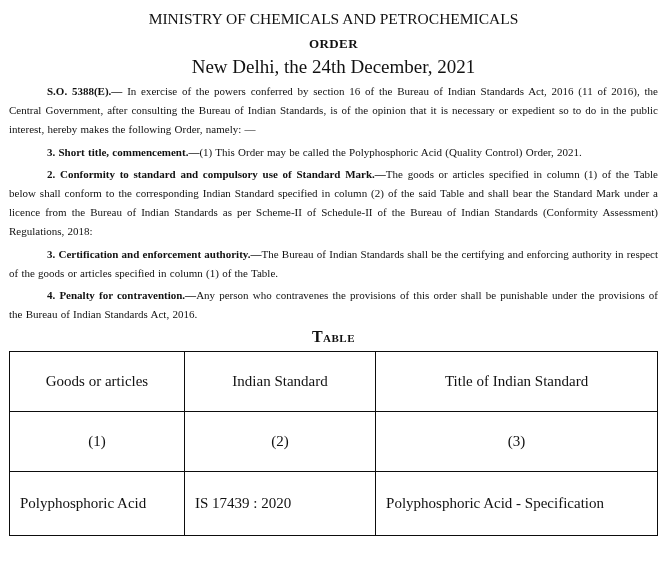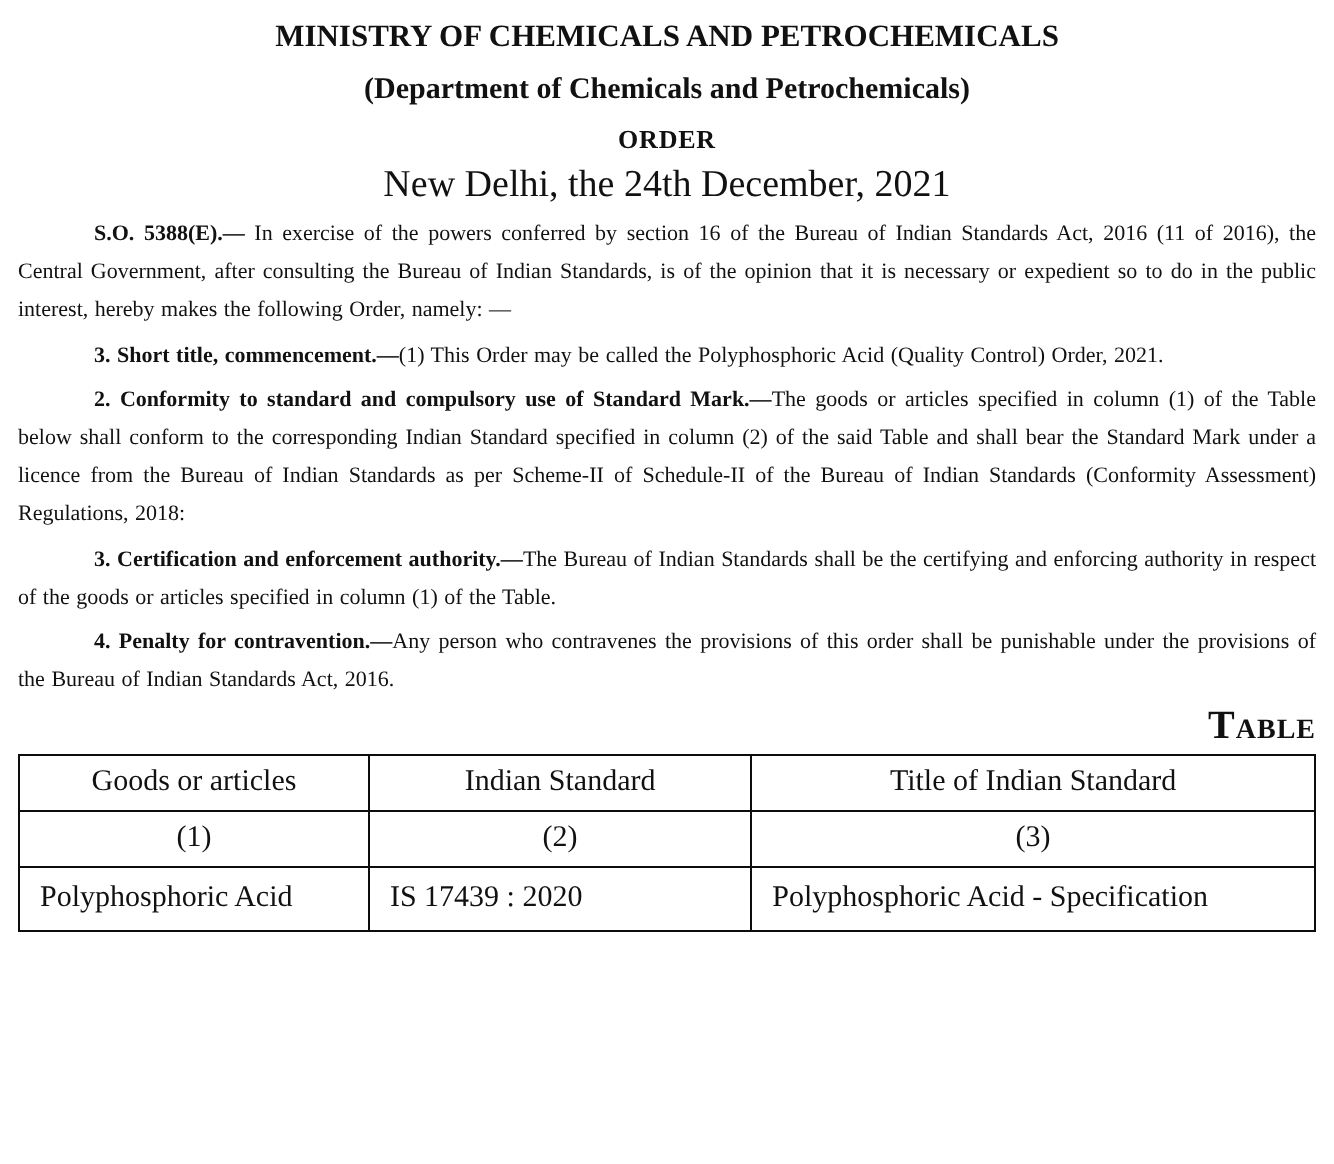--- a/index.html
+++ b/index.html
@@ -16,21 +16,21 @@
   }
   .page {
     box-sizing: border-box;
     width: 667px;
     height: 582px;
     padding: 10px 9px 0 9px;
   }
   .doc-header { text-align: center; }
   .ministry {
     font-size: 15.5px;
-    font-weight: bold;
+    font-weight: normal;
     line-height: 18px;
     margin-bottom: 8px;
   }
   .department {
     font-size: 15px;
     font-weight: bold;
     line-height: 18px;
     margin-bottom: 8px;
   }
   .order-heading {
@@ -49,37 +49,37 @@
     font-size: 11px;
     line-height: 19px;
     text-align: justify;
     text-indent: 38px;
     margin: 0 0 3.5px 0;
     word-spacing: 0.5px;
   }
   .para.indent-lg { text-indent: 52px; }
   .para b { font-weight: bold; }
   .table-caption {
-    text-align: right;
+    text-align: center;
     font-weight: bold;
     font-variant: small-caps;
-    font-size: 20px;
+    font-size: 16px;
     letter-spacing: 0.5px;
     line-height: 18px;
     margin: 2px 0 5px 0;
   }
   table.std-table {
     width: 100%;
     border-collapse: collapse;
     table-layout: fixed;
   }
   table.std-table td {
     border: 1.6px solid #0d0d0d;
     font-size: 15px;
-    padding: 2px 10px;
+    padding: 18px 10px;
     vertical-align: middle;
     overflow: hidden;
     white-space: nowrap;
     margin-top: 14px;
   }
   tr.hdr-row td, tr.colnum-row td {
     text-align: center;
     height: 23px;
   }
   tr.data-row td {
@@ -90,21 +90,20 @@
   col.c2 { width: 29.5%; }
   col.c3 { width: 43.5%; }
 </style>
 </head>
 <body>
 
 <div class="page">
 
   <div class="doc-header">
     <div class="ministry">MINISTRY OF CHEMICALS AND PETROCHEMICALS</div>
-    <div class="department">(Department of Chemicals and Petrochemicals)</div>
     <div class="order-heading">ORDER</div>
     <div class="dateline">New Delhi, the 24th December, 2021</div>
   </div>
 
   <p class="para"><b>S.O. 5388(E).—</b><span> In exercise of the powers conferred by section 16 of the Bureau of Indian Standards Act, 2016 (11 of 2016), the Central Government, after consulting the Bureau of Indian Standards, is of the opinion that it is necessary or expedient so to do in the public interest, hereby makes the following Order, namely: —</span></p>
 
   <p class="para"><b>3. Short title, commencement.—</b><span>(1) This Order may be called the Polyphosphoric Acid (Quality Control) Order, 2021.</span></p>
 
 
   <p class="para"><b>2.  Conformity to standard and compulsory use of Standard Mark.—</b><span>The goods or articles specified in column (1) of the Table below shall conform to the corresponding Indian Standard specified in column (2) of the said Table and shall bear the Standard Mark under a licence from the Bureau of Indian Standards as per Scheme-II of Schedule-II of the Bureau of Indian Standards (Conformity Assessment) Regulations, 2018:</span></p>

